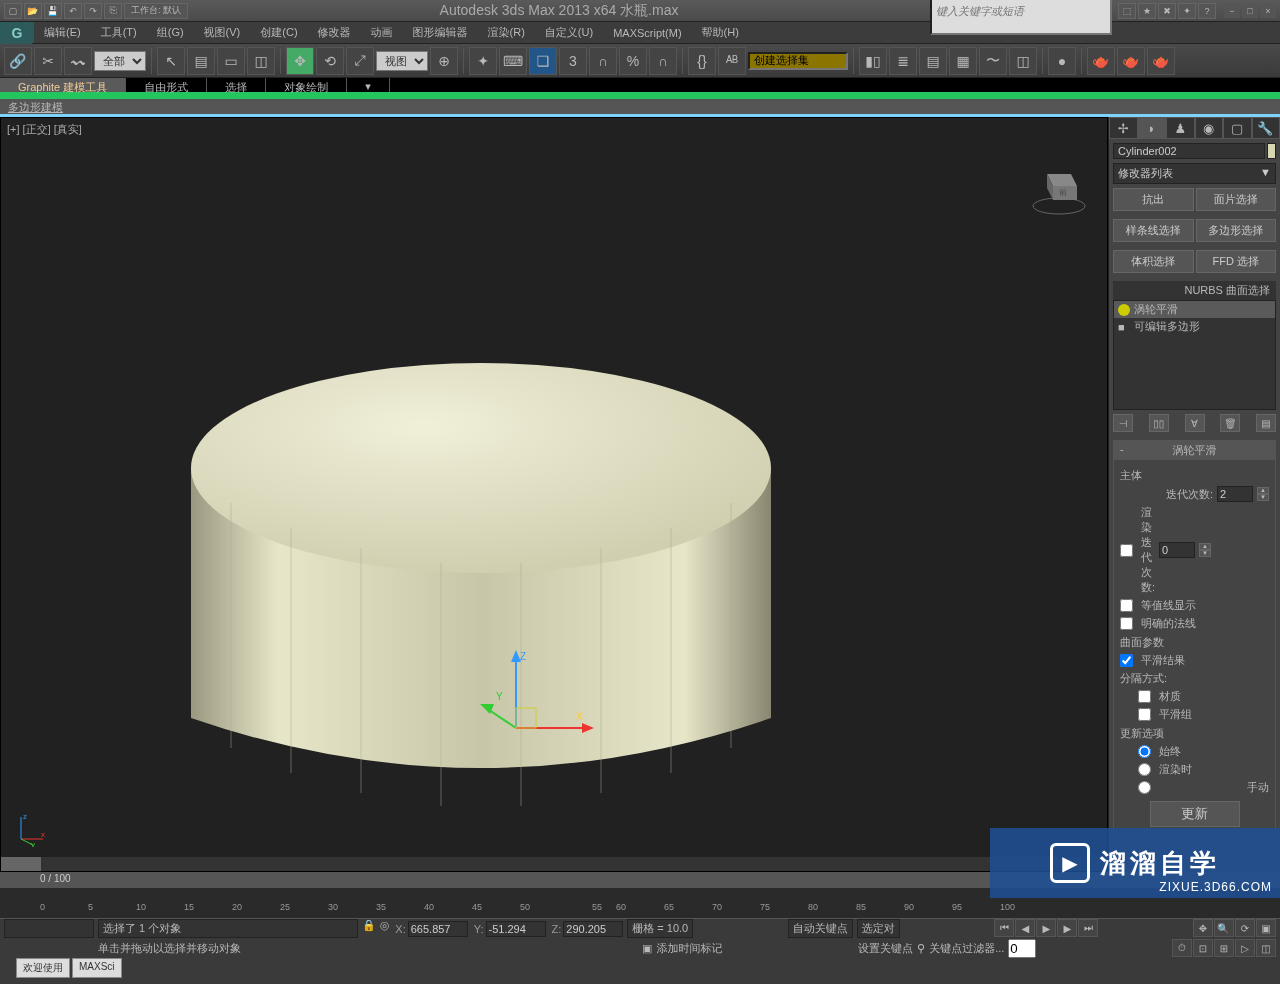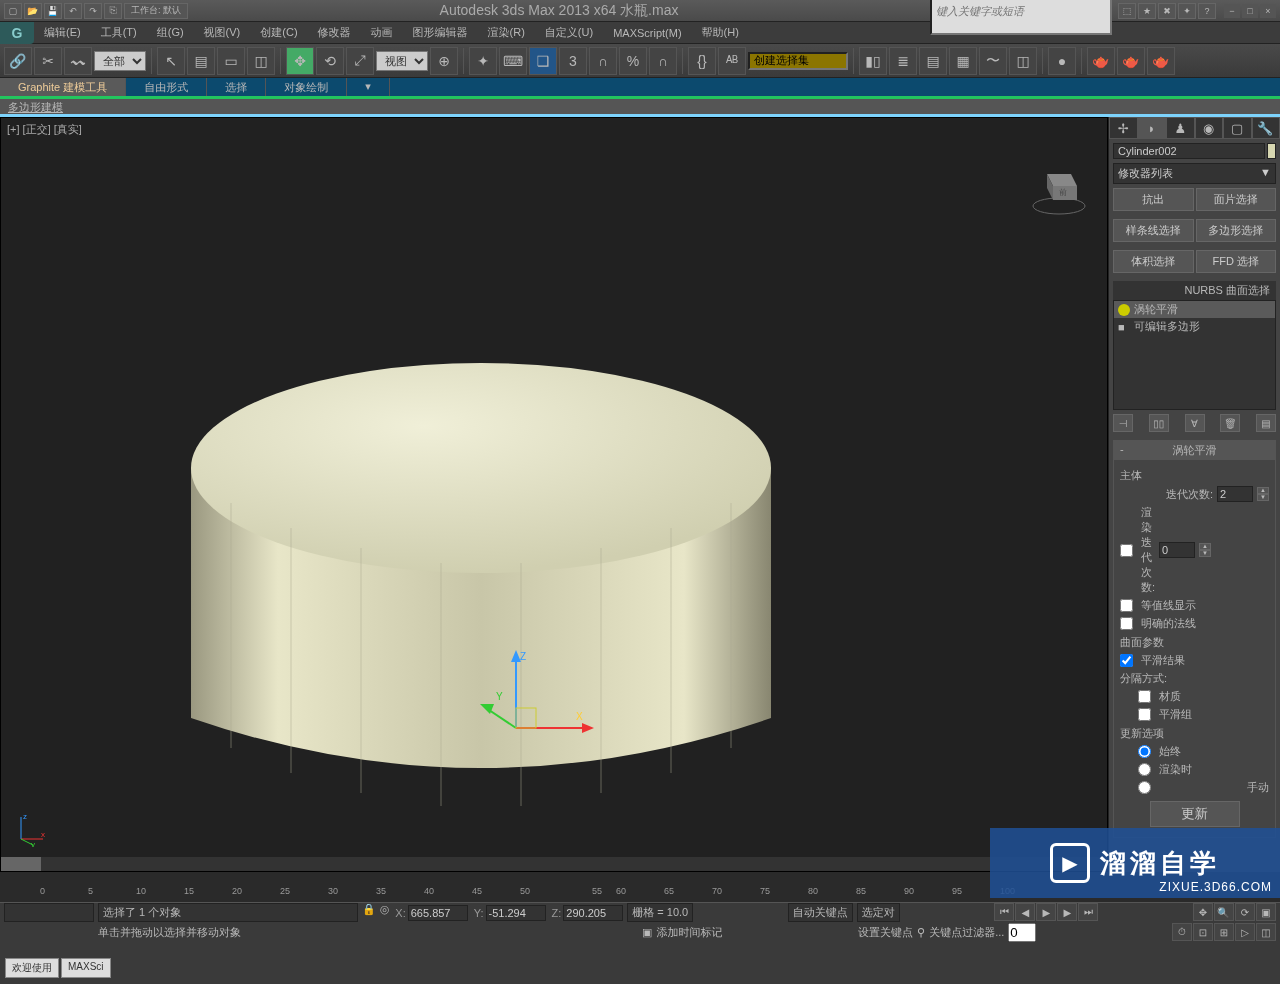--- a/index.html
+++ b/index.html
@@ -20,21 +20,21 @@
 .menubar .menu-item { padding:0 10px; cursor:default; }
 
 
 .toolbar { height:34px; background:linear-gradient(#4a4a4a,#3a3a3a); display:flex; align-items:center; padding:0 4px; gap:2px; border-bottom:1px solid #222; }
 .toolbar .tbbtn { width:28px; height:28px; background:#444; border:1px solid #555; display:flex; align-items:center; justify-content:center; font-size:14px; }
 .toolbar .tbsel { background:#ccc; color:#333; height:20px; padding:0 4px; font-size:11px; }
 .toolbar .sep { width:1px; height:26px; background:#555; margin:0 3px; }
 .toolbar .named-sel { background:#8b7500; color:#000; width:100px; height:18px; padding:0 4px; font-size:11px; }
 
 
-.ribbon { height:21px; background:#0c4a6e; display:flex; border-bottom:3px solid #22c55e; }
+.ribbon { height:21px; background:#000000; display:flex; border-bottom:7px solid #22c55e; }
 .ribbon .rtab { padding:2px 18px; border-right:1px solid #555; }
 .ribbon .rtab.active { background:#5a5a5a; color:#ec9; }
 .subribbon { height:18px; background:#555; padding:1px 8px; border-bottom:3px solid #7dd3fc; font-size:11px;text-decoration:underline; }
 
 
 .main { display:flex; height:calc(984px - 22px - 22px - 34px - 21px - 18px - 112px); }
 .viewport { flex:1; background:#212121; position:relative; border:1px solid #000; }
 .viewport .vplabel { position:absolute; top:4px; left:6px; color:#aaa; font-size:11px; }
 .viewport .cylinder-draw { position:absolute; left:140px; top:210px; width:680px; height:500px; }
 .viewport .gizmo { position:absolute; left:475px; top:530px; width:120px; height:120px; pointer-events:none; }
@@ -81,21 +81,21 @@
 .timeruler .range { position:absolute; left:40px; top:1px; color:#ccc; font-size:10px; }
 .timetrack { height:14px; background:#2a2a2a; }
 .statusrow { height:20px; display:flex; background:#3a3a3a; border-top:1px solid #555; padding:0 4px; gap:4px; }
 .statusrow .slot { background:#333; padding:1px 4px; border:1px solid #222; }
 .statusrow2 { height:20px; display:flex; align-items:center; background:#3a3a3a; padding:0 4px; gap:4px; }
 .coord { display:flex; align-items:center; }
 .coord span.lbl { padding:0 2px; color:#999; }
 .coord input { width:60px; background:#333; color:#ccc; border:1px solid #222; padding:1px 2px; font-size:11px; }
 .playbtns { display:flex; gap:1px; margin-left:auto; }
 .playbtns span { width:20px; height:18px; background:#444; border:1px solid #555; display:flex; align-items:center; justify-content:center; font-size:10px; }
-.welcome { position:absolute; left:5px; bottom:6px; display:flex; gap:2px; }
+.welcome { position:absolute; left:16px; bottom:6px; display:flex; gap:2px; }
 .welcome span { background:#ddd; color:#333; padding:2px 6px; font-size:10px; border:1px solid #888; }
 
 
 .watermark { position:absolute; right:0; bottom:86px; width:290px; height:70px; background:rgba(30,80,150,0.85); display:flex; align-items:center; justify-content:center; gap:10px; color:#fff; }
 .watermark .play { width:40px; height:40px; border:3px solid #fff; border-radius:6px; display:flex; align-items:center; justify-content:center; font-size:20px; }
 .watermark .txt { font-size:26px; font-weight:bold; letter-spacing:4px; }
 .watermark .url { position:absolute; right:8px; bottom:4px; font-size:12px; letter-spacing:1px; }
 </style>
 </head>
 <body>
@@ -359,20 +359,23 @@
             <input type="radio" name="upd" style="">
             <label style="text-align:right;">手动</label>
           </div>
         <button class="update">更新</button>
       </div>
     </div>
   </div>
 </div>
 
 <div class="bottom">
+  <div class="timeruler">
+    <span class="range">0 / 100</span>
+  </div>
   <div class="timetrack"></div>
   <div style="height:16px;background:#2a2a2a;position:relative;">
 
   <span style="position: absolute; left: 40px; font-size: 9px; color: rgb(153, 153, 153);">0</span>
       <span style="position: absolute; left: 88px; font-size: 9px; color: rgb(153, 153, 153);">5</span>
       <span style="position: absolute; left: 136px; font-size: 9px; color: rgb(153, 153, 153);">10</span>
       <span style="position: absolute; left: 184px; font-size: 9px; color: rgb(153, 153, 153);">15</span>
       <span style="position: absolute; left: 232px; font-size: 9px; color: rgb(153, 153, 153);">20</span>
       <span style="position: absolute; left: 280px; font-size: 9px; color: rgb(153, 153, 153);">25</span>
       <span style="position: absolute; left: 328px; font-size: 9px; color: rgb(153, 153, 153);">30</span>

